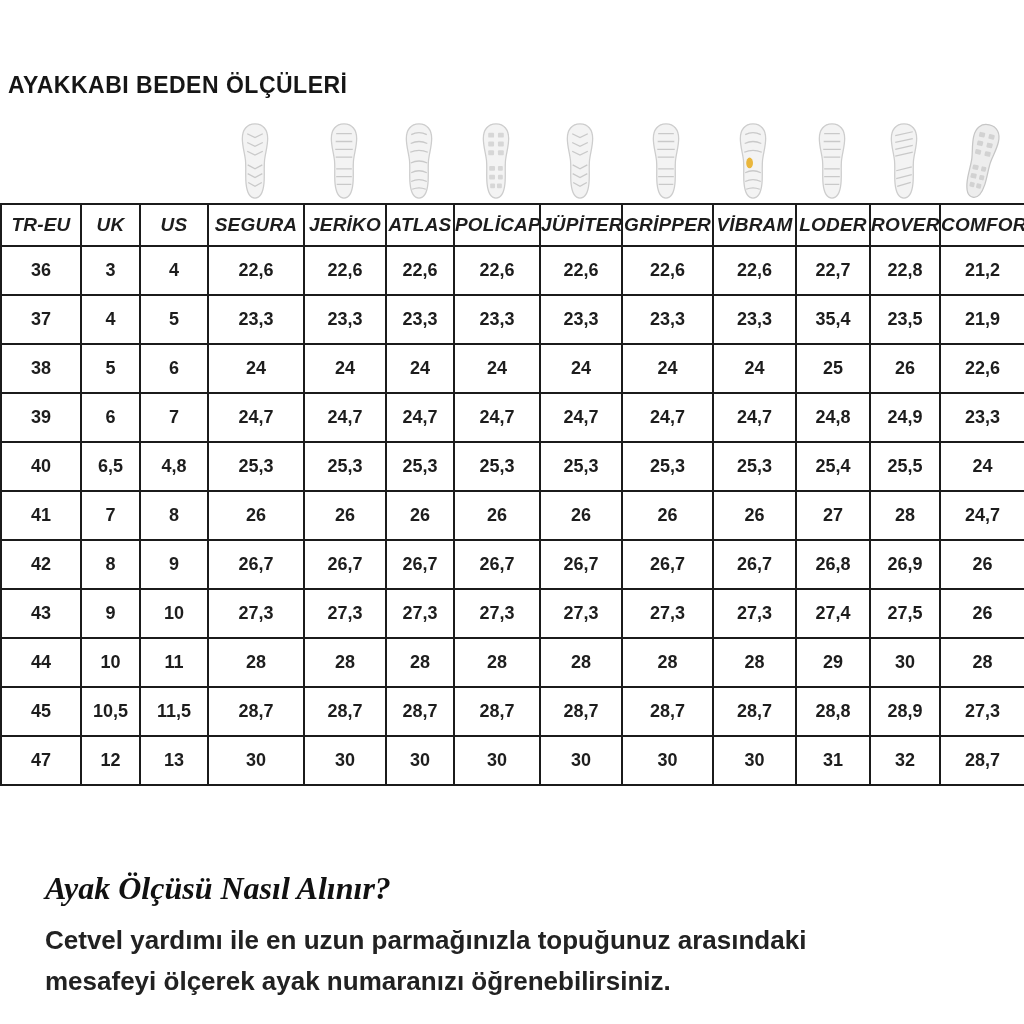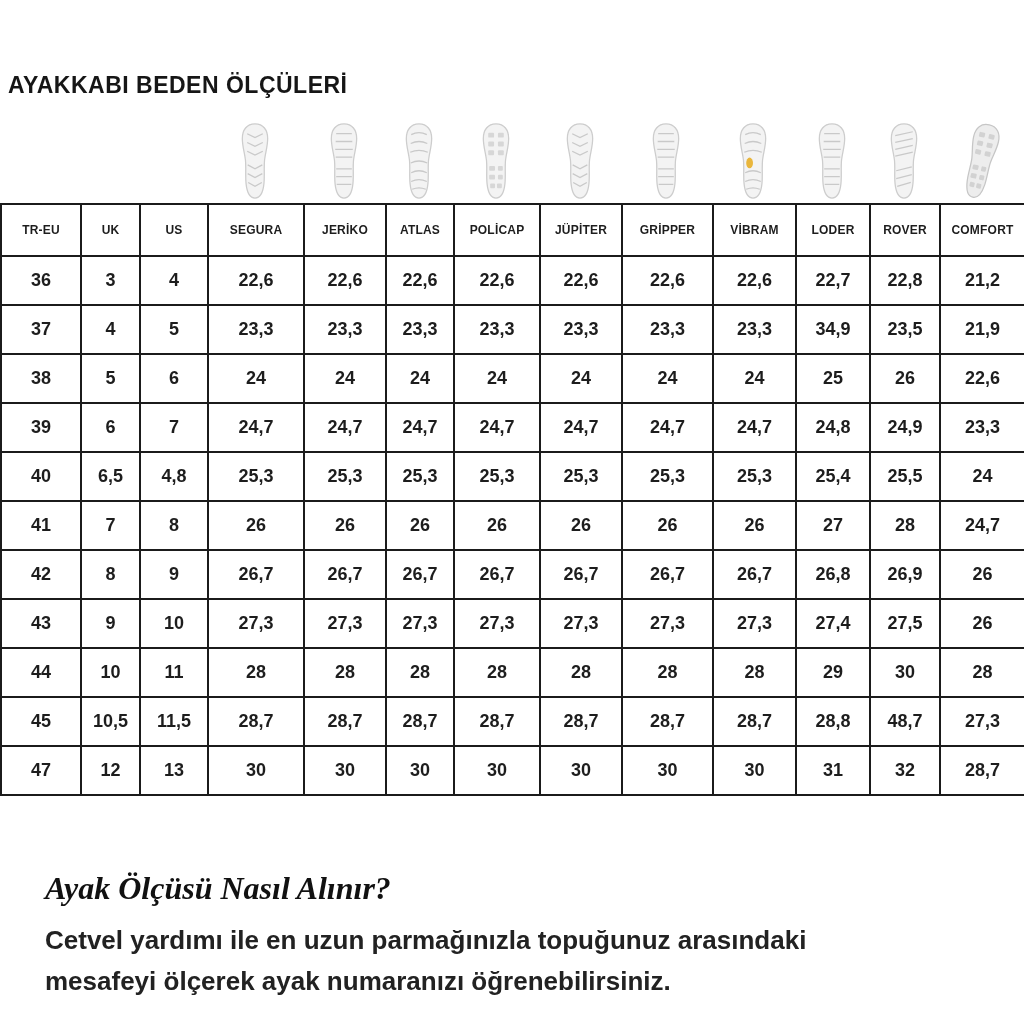--- a/index.html
+++ b/index.html
@@ -7,21 +7,21 @@
   .page { position:relative; width:1024px; height:1024px; background:#ffffff; overflow:hidden; }
 
   .title { position:absolute; left:8px; top:72px; font-size:23px; font-weight:bold; letter-spacing:0.5px; color:#161616; }
 
   .sole-strip { position:absolute; left:0; top:120px; width:1024px; height:83px; }
   .sole { position:absolute; top:2px; width:40px; height:78px; }
   .sole.tilt { transform:rotate(13deg); }
 
   table.size-table { position:absolute; left:0; top:203px; width:1024px; border-collapse:collapse; table-layout:fixed; color:#1d1d1d; }
   table.size-table th, table.size-table td { border:2px solid #1b1b1b; text-align:center; vertical-align:middle; overflow:hidden; white-space:nowrap; }
-  table.size-table th { height:52px; font-size:12px; font-weight:bold; letter-spacing:0.2px; }
+  table.size-table th { height:42px; font-size:19px; font-weight:bold; letter-spacing:0.2px;font-style:italic; }
   table.size-table td { height:49px; font-size:18px; font-weight:bold; }
 
   .footer-heading { position:absolute; left:45px; top:870px; font-family:"Liberation Serif", serif; font-size:32px; font-weight:bold; color:#111111;font-style:italic; }
   .footer-body { position:absolute; left:45px; top:920px; font-size:26px; line-height:41px; color:#222222;font-weight:bold; }
   .footer-body span { display:block; }
 </style>
 </head>
 <body>
 
 <div class="page">
@@ -151,21 +151,21 @@
           <td>37</td>
           <td>4</td>
           <td>5</td>
           <td>23,3</td>
           <td>23,3</td>
           <td>23,3</td>
           <td>23,3</td>
           <td>23,3</td>
           <td>23,3</td>
           <td>23,3</td>
-          <td>34,9</td>
+          <td>35,4</td>
           <td>23,5</td>
           <td>21,9</td>
         </tr>
       <tr>
           <td>38</td>
           <td>5</td>
           <td>6</td>
           <td>24</td>
           <td>24</td>
           <td>24</td>
@@ -272,21 +272,21 @@
           <td>10,5</td>
           <td>11,5</td>
           <td>28,7</td>
           <td>28,7</td>
           <td>28,7</td>
           <td>28,7</td>
           <td>28,7</td>
           <td>28,7</td>
           <td>28,7</td>
           <td>28,8</td>
-          <td>48,7</td>
+          <td>28,9</td>
           <td>27,3</td>
         </tr>
       <tr>
           <td>47</td>
           <td>12</td>
           <td>13</td>
           <td>30</td>
           <td>30</td>
           <td>30</td>
           <td>30</td>

